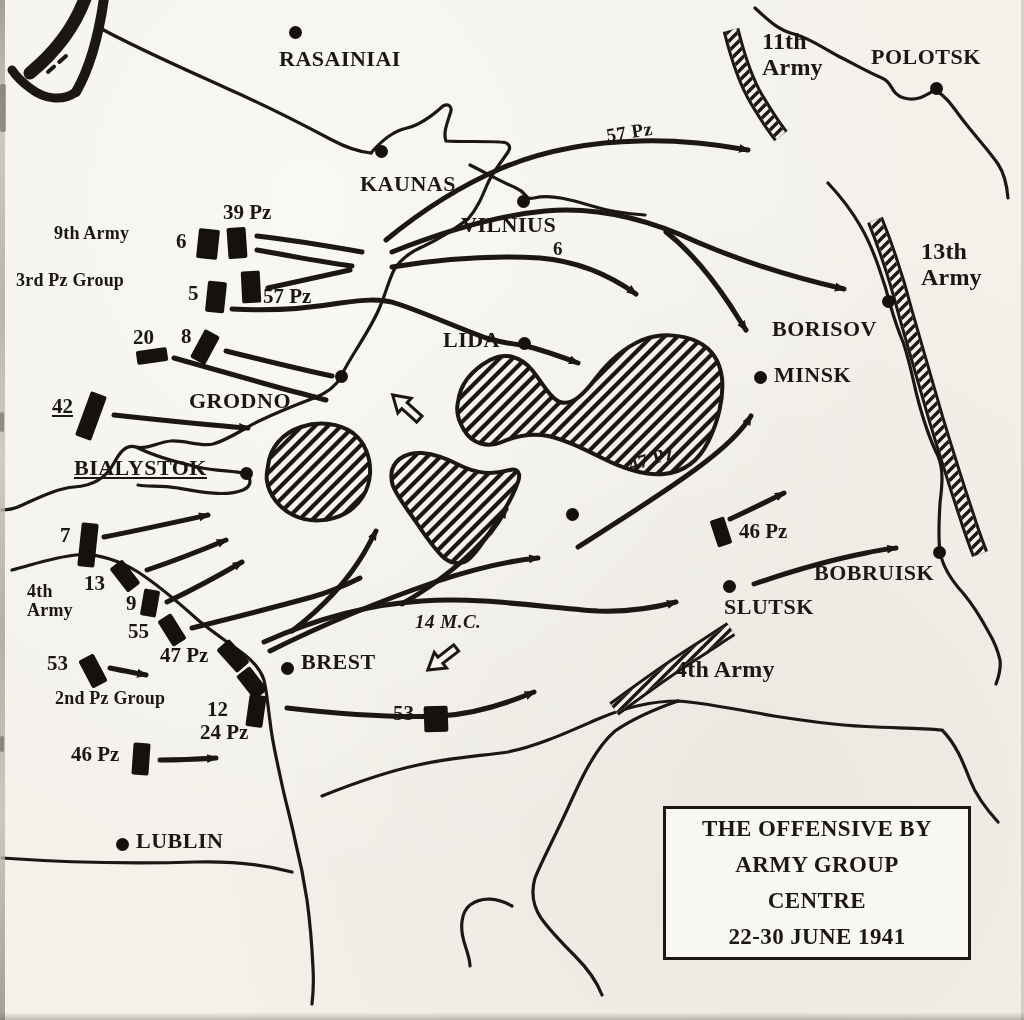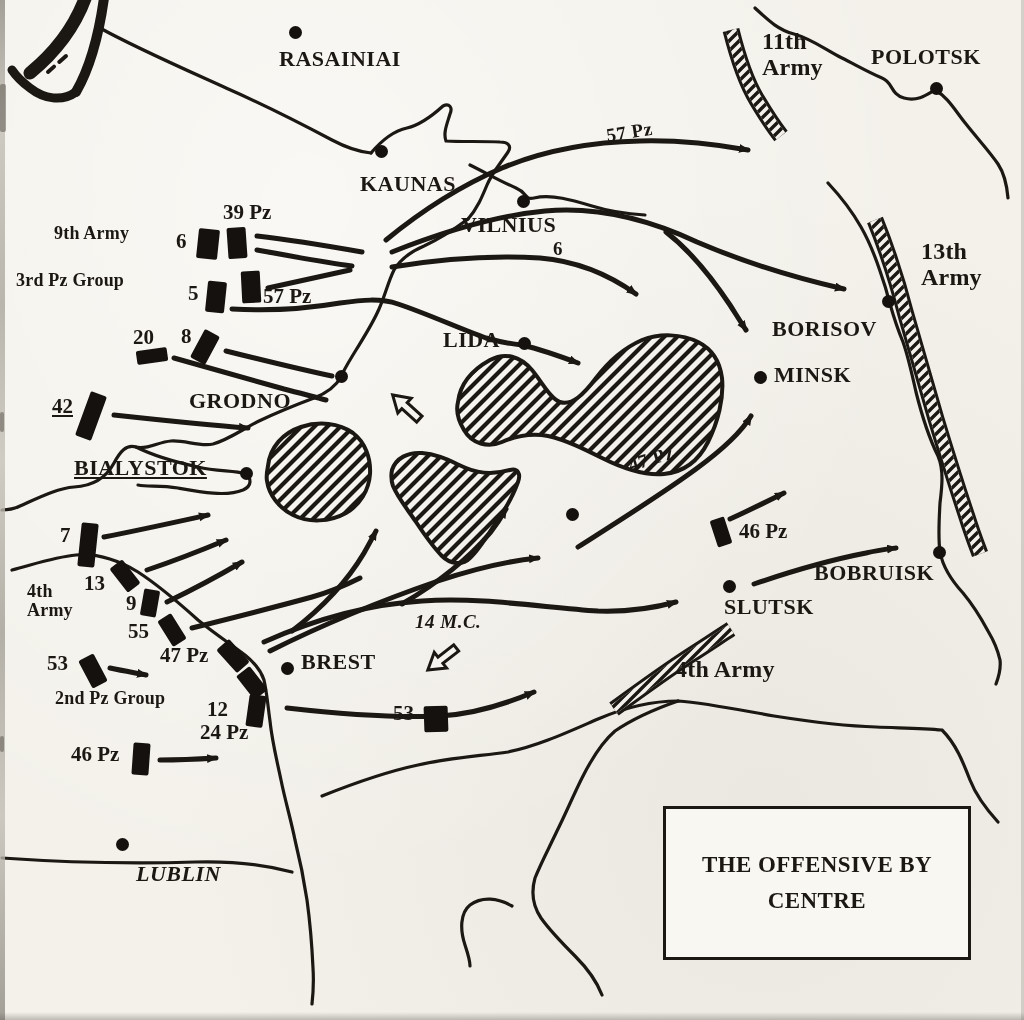--- a/index.html
+++ b/index.html
@@ -179,21 +179,21 @@
       </div>
       <div class="dot" style="left: 932.5px; top: 545.5px;"></div>
       <div class="lbl city" style="left: 814px; top: 561px;">
         <div>BOBRUISK</div>
       </div>
       <div class="dot" style="left: 280.5px; top: 661.5px;"></div>
       <div class="lbl city" style="left: 301px; top: 650px;">
         <div>BREST</div>
       </div>
       <div class="dot" style="left: 115.5px; top: 837.5px;"></div>
-      <div class="lbl city" style="left: 136px; top: 862px; font-style: italic;">
+      <div class="lbl city" style="left: 136px; top: 829px;">
         <div>LUBLIN</div>
       </div>
       <div class="lbl army" style="left: 54px; top: 224px;">
         <div>9th Army</div>
       </div>
       <div class="lbl army" style="left: 16px; top: 271px;">
         <div>3rd Pz Group</div>
       </div>
       <div class="lbl army" style="left: 27px; top: 582px;">
         <div>4th</div>
@@ -294,21 +294,23 @@
       <div class="lbl arrlabel" style="left: 626px; top: 456px; transform: rotate(-17deg);">
         <div>47 Pz</div>
       </div>
       <div class="lbl arrlabel" style="left: 415px; top: 612px; font-style: italic;">
         <div>14 M.C.</div>
       </div>
     </div>
 
   <div class="title-box">
     <div class="title-line">THE OFFENSIVE BY</div>
+    <div class="title-line">ARMY GROUP</div>
     <div class="title-line">CENTRE</div>
+    <div class="title-line">22-30 JUNE 1941</div>
   </div>
 
   <div class="edge-left"></div>
   <div class="edge-right"></div>
   <div class="edge-bottom"></div>
   <div class="smudge" style="left:0;top:84px;width:6px;height:48px"></div>
   <div class="smudge" style="left:0;top:412px;width:4px;height:20px"></div>
   <div class="smudge" style="left:0;top:736px;width:4px;height:16px"></div>
 </div>
 

